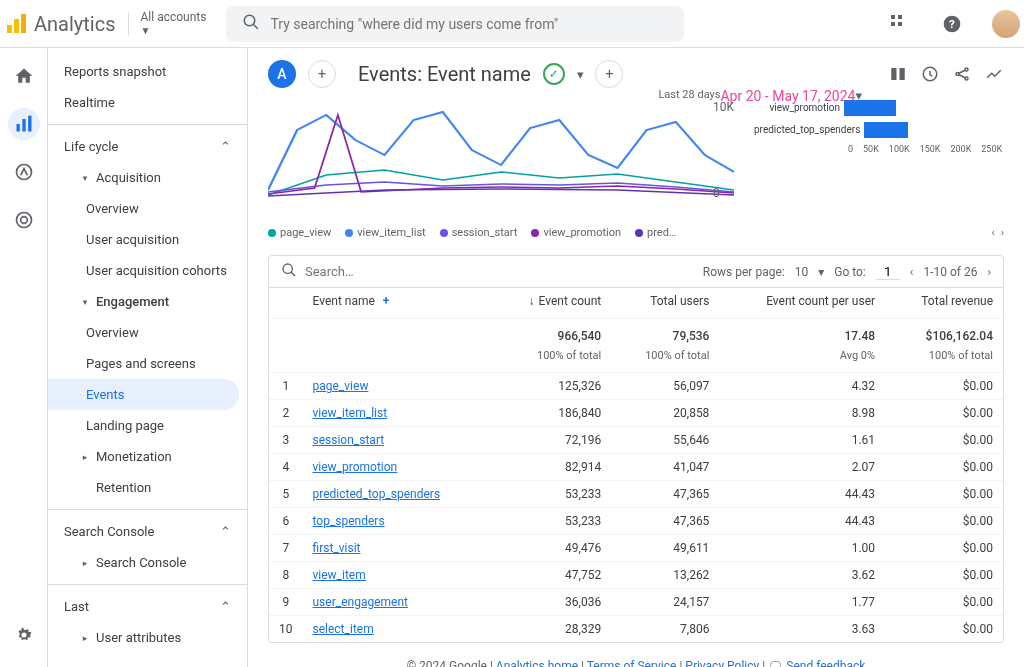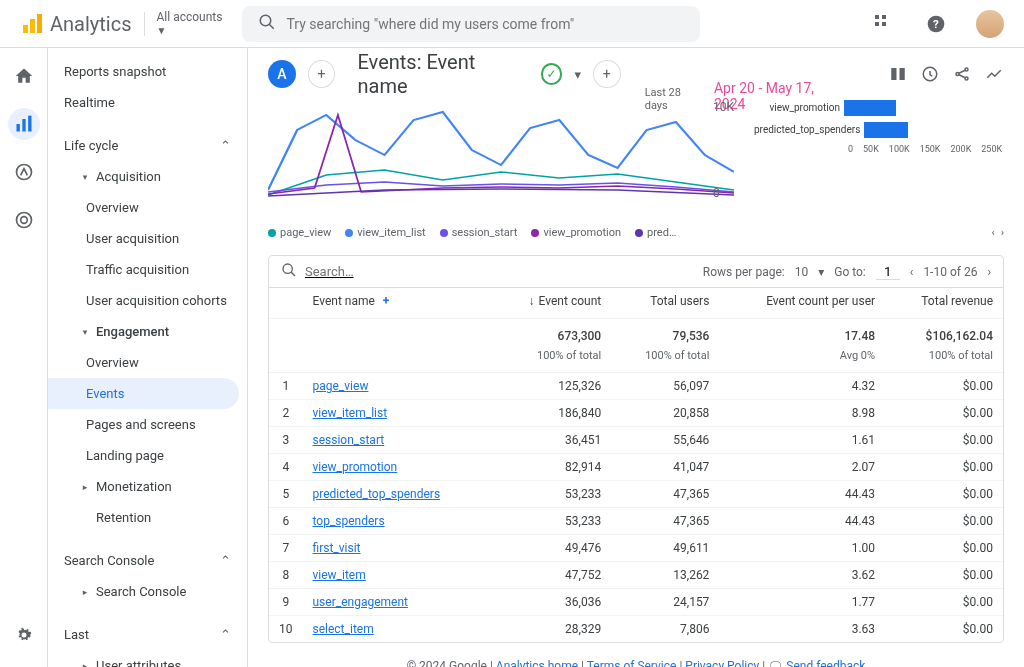--- a/index.html
+++ b/index.html
@@ -1,17 +1,17 @@
 <!DOCTYPE html>
 <html><head>
 <meta charset="utf-8">
 <style>
 * { margin:0; padding:0; box-sizing:border-box; font-family:'Google Sans','Roboto',Arial,sans-serif; }
 body { background:#fff; color:#3c4043; font-size:13px; width:1024px; height:667px; overflow:hidden; }
-.header { height:48px; display:flex; align-items:center; border-bottom:1px solid #dadce0; padding:0 20px; gap:12px; }
+.header { height:48px; display:flex; align-items:center; border-bottom:1px solid #dadce0; padding:0 4px; gap:12px; }
 .logo { display:flex; align-items:center; gap:6px; }
 .logo svg { width:24px; height:24px; }
 .logo-text { font-size:20px; color:#5f6368; font-weight:400; }
 .divider-v { width:1px; height:24px; background:#dadce0; }
 .acct { font-size:12px; color:#5f6368; display:flex; flex-direction:column; line-height:1.2; }
 .acct-row { display:flex; align-items:center; gap:4px; }
 .searchbox { flex:0 0 458px; height:36px; background:#f1f3f4; border-radius:8px; display:flex; align-items:center; padding:0 16px; margin-left:8px; }
 .searchbox input { border:none; background:transparent; flex:1; outline:none; font-size:14px; color:#5f6368; }
 .sp { flex:1; }
 .hicon { width:24px; height:24px; color:#5f6368; display:flex; align-items:center; justify-content:center; cursor:pointer; margin-left:16px; }
@@ -31,21 +31,21 @@
 .snav .tri { width:10px; text-align:center; margin-right:6px; font-size:9px; color:#5f6368; }
 .snav-hr { height:1px; background:#dadce0; margin:6px 0; }
 .content { flex:1; display:flex; flex-direction:column; overflow:hidden; }
 .toolbar { height:52px; display:flex; align-items:center; padding:0 20px; gap:12px; }
 .pill { width:28px; height:28px; border-radius:50%; display:flex; align-items:center; justify-content:center; font-size:14px; }
 .pill.a { background:#1a73e8; color:#fff; font-weight:500; }
 .pill.plus { border:1px solid #dadce0; color:#5f6368; cursor:pointer; }
 .ttl { font-size:20px; color:#3c4043; margin-left:10px; }
 .chk { width:22px; height:22px; border-radius:50%; border:2px solid #34a853; display:flex; align-items:center; justify-content:center; color:#34a853; font-size:12px; }
 .dropcaret { color:#5f6368; cursor:pointer; }
-.datebox { display:flex; align-items:flex-end; gap:8px;margin-top:44px; }
+.datebox { display:flex; align-items:flex-start; gap:0;margin-top:44px; }
 .dlabel { font-size:11px; color:#5f6368; }
 .dval { font-size:14px; color:#ec4899; }
 .ticons { display:flex; gap:12px; margin-left:14px; }
 .ticon { width:20px; height:20px; color:#5f6368; display:flex; align-items:center; justify-content:center; cursor:pointer; }
 .body { flex:1; padding:0 20px; overflow-y:auto; }
 .charts { display:flex; gap:20px; height:120px; }
 .linec { flex:1; position:relative; }
 .linec svg { width:100%; height:100px; }
 .xlab { display:flex; justify-content:space-around; font-size:10px; color:#5f6368; }
 .yax { position:absolute; right:0; top:0; font-size:12px; color:#5f6368; display:flex; flex-direction:column; justify-content:space-between; height:100px; }
@@ -54,21 +54,21 @@
 .blab { flex:0 0 90px; font-size:10px; color:#3c4043; line-height:1.15; text-align:right; padding-right:4px; }
 .bbar { height:16px; background:#1a73e8; }
 .bax { display:flex; font-size:9px; color:#5f6368; margin-left:94px; gap:10px; }
 .legend { display:flex; gap:14px; font-size:11px; margin-top:6px; align-items:center; flex-wrap:nowrap; }
 .lgi { display:flex; align-items:center; gap:4px; color:#5f6368; white-space:nowrap; }
 .dot { width:8px; height:8px; border-radius:50%; }
 .lgnav { margin-left:auto; display:flex; gap:6px; color:#5f6368; }
 .dtbl { border:1px solid #dadce0; border-radius:4px; margin-top:16px; }
 .trow { display:flex; align-items:center; padding:6px 12px; border-bottom:1px solid #dadce0; }
 .srch { display:flex; align-items:center; gap:8px; color:#5f6368; }
-.srch input { border:none; outline:none; font-size:13px; width:120px;text-decoration:underline; }
+.srch input { border:none; outline:none; font-size:13px; width:120px; }
 .pgctrl { margin-left:auto; display:flex; align-items:center; gap:10px; font-size:12px; color:#5f6368; }
 .pginput { width:24px; border:none; border-bottom:1px solid #dadce0; text-align:center; outline:none; }
 .tbl { width:100%; border-collapse:collapse; }
 .tbl th,.tbl td { padding:6px 10px; text-align:right; font-size:12px; border-top:1px solid #f1f3f4; }
 .tbl th { color:#3c4043; font-weight:400; border-top:none; padding-bottom:10px; }
 .tbl th:first-child,.tbl td:first-child { text-align:center; width:30px; }
 .tbl th:nth-child(2),.tbl td:nth-child(2) { text-align:left; }
 .tbl td:nth-child(2) a { color:#1a73e8; text-decoration:underline; cursor:pointer; }
 .sumrow td { font-weight:500; padding-top:10px; }
 .subrow td { font-size:11px; color:#5f6368; padding-top:0; padding-bottom:10px; border-top:none; }
@@ -172,37 +172,34 @@
         <span class="tri">▾</span>
         <span>Acquisition</span>
       </div>
     <div class="snav sub2">
         <span>Overview</span>
       </div>
     <div class="snav sub2">
         <span>User acquisition</span>
       </div>
     <div class="snav sub2">
-        <span>Traffic acquisition</span>
-      </div>
-    <div class="snav sub2">
         <span>User acquisition cohorts</span>
       </div>
     <div class="snav sub bold">
         <span class="tri">▾</span>
         <span>Engagement</span>
       </div>
     <div class="snav sub2">
         <span>Overview</span>
       </div>
+    <div class="snav sub2">
+        <span>Pages and screens</span>
+      </div>
     <div class="snav sub2 active">
         <span>Events</span>
-      </div>
-    <div class="snav sub2">
-        <span>Pages and screens</span>
       </div>
     <div class="snav sub2">
         <span>Landing page</span>
       </div>
     <div class="snav sub">
         <span class="tri">▸</span>
         <span>Monetization</span>
       </div>
     <div class="snav sub">
         <span class="tri"></span>
@@ -362,21 +359,21 @@
               <th><span class="sortarr">↓</span><span>Event count</span></th>
               <th>Total users</th>
               <th>Event count per user</th>
               <th>Total revenue</th>
             </tr>
           </thead>
           <tbody id="tbody">
               <tr class="sumrow">
                 <td></td>
                 <td></td>
-                <td>673,300</td>
+                <td>966,540</td>
                 <td>79,536</td>
                 <td>17.48</td>
                 <td>$106,162.04</td>
               </tr>
               <tr class="subrow">
                 <td></td>
                 <td></td>
                 <td>100% of total</td>
                 <td>100% of total</td>
                 <td>Avg 0%</td>
@@ -394,21 +391,21 @@
                 <td>2</td>
                 <td><a>view_item_list</a></td>
                 <td>186,840</td>
                 <td>20,858</td>
                 <td>8.98</td>
                 <td>$0.00</td>
               </tr>
               <tr>
                 <td>3</td>
                 <td><a>session_start</a></td>
-                <td>36,451</td>
+                <td>72,196</td>
                 <td>55,646</td>
                 <td>1.61</td>
                 <td>$0.00</td>
               </tr>
               <tr>
                 <td>4</td>
                 <td><a>view_promotion</a></td>
                 <td>82,914</td>
                 <td>41,047</td>
                 <td>2.07</td>

